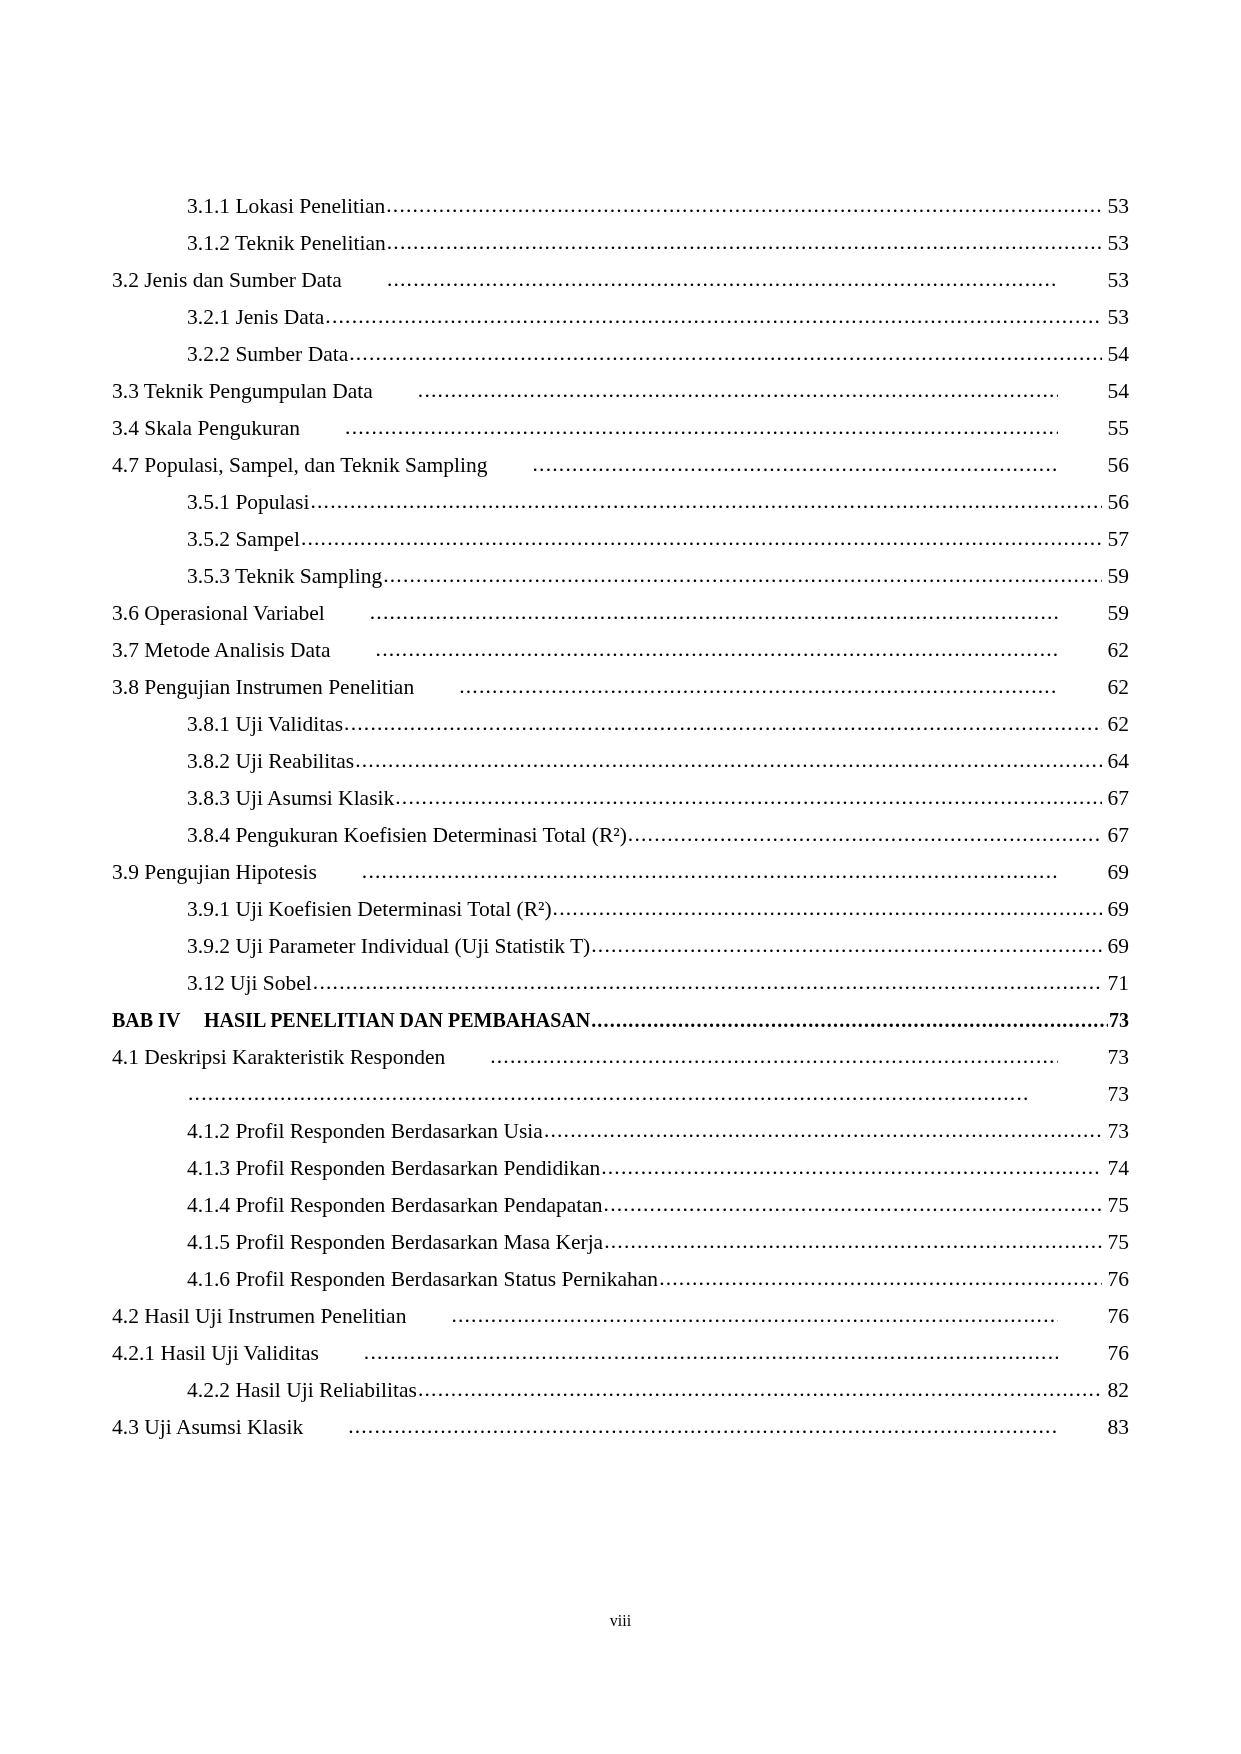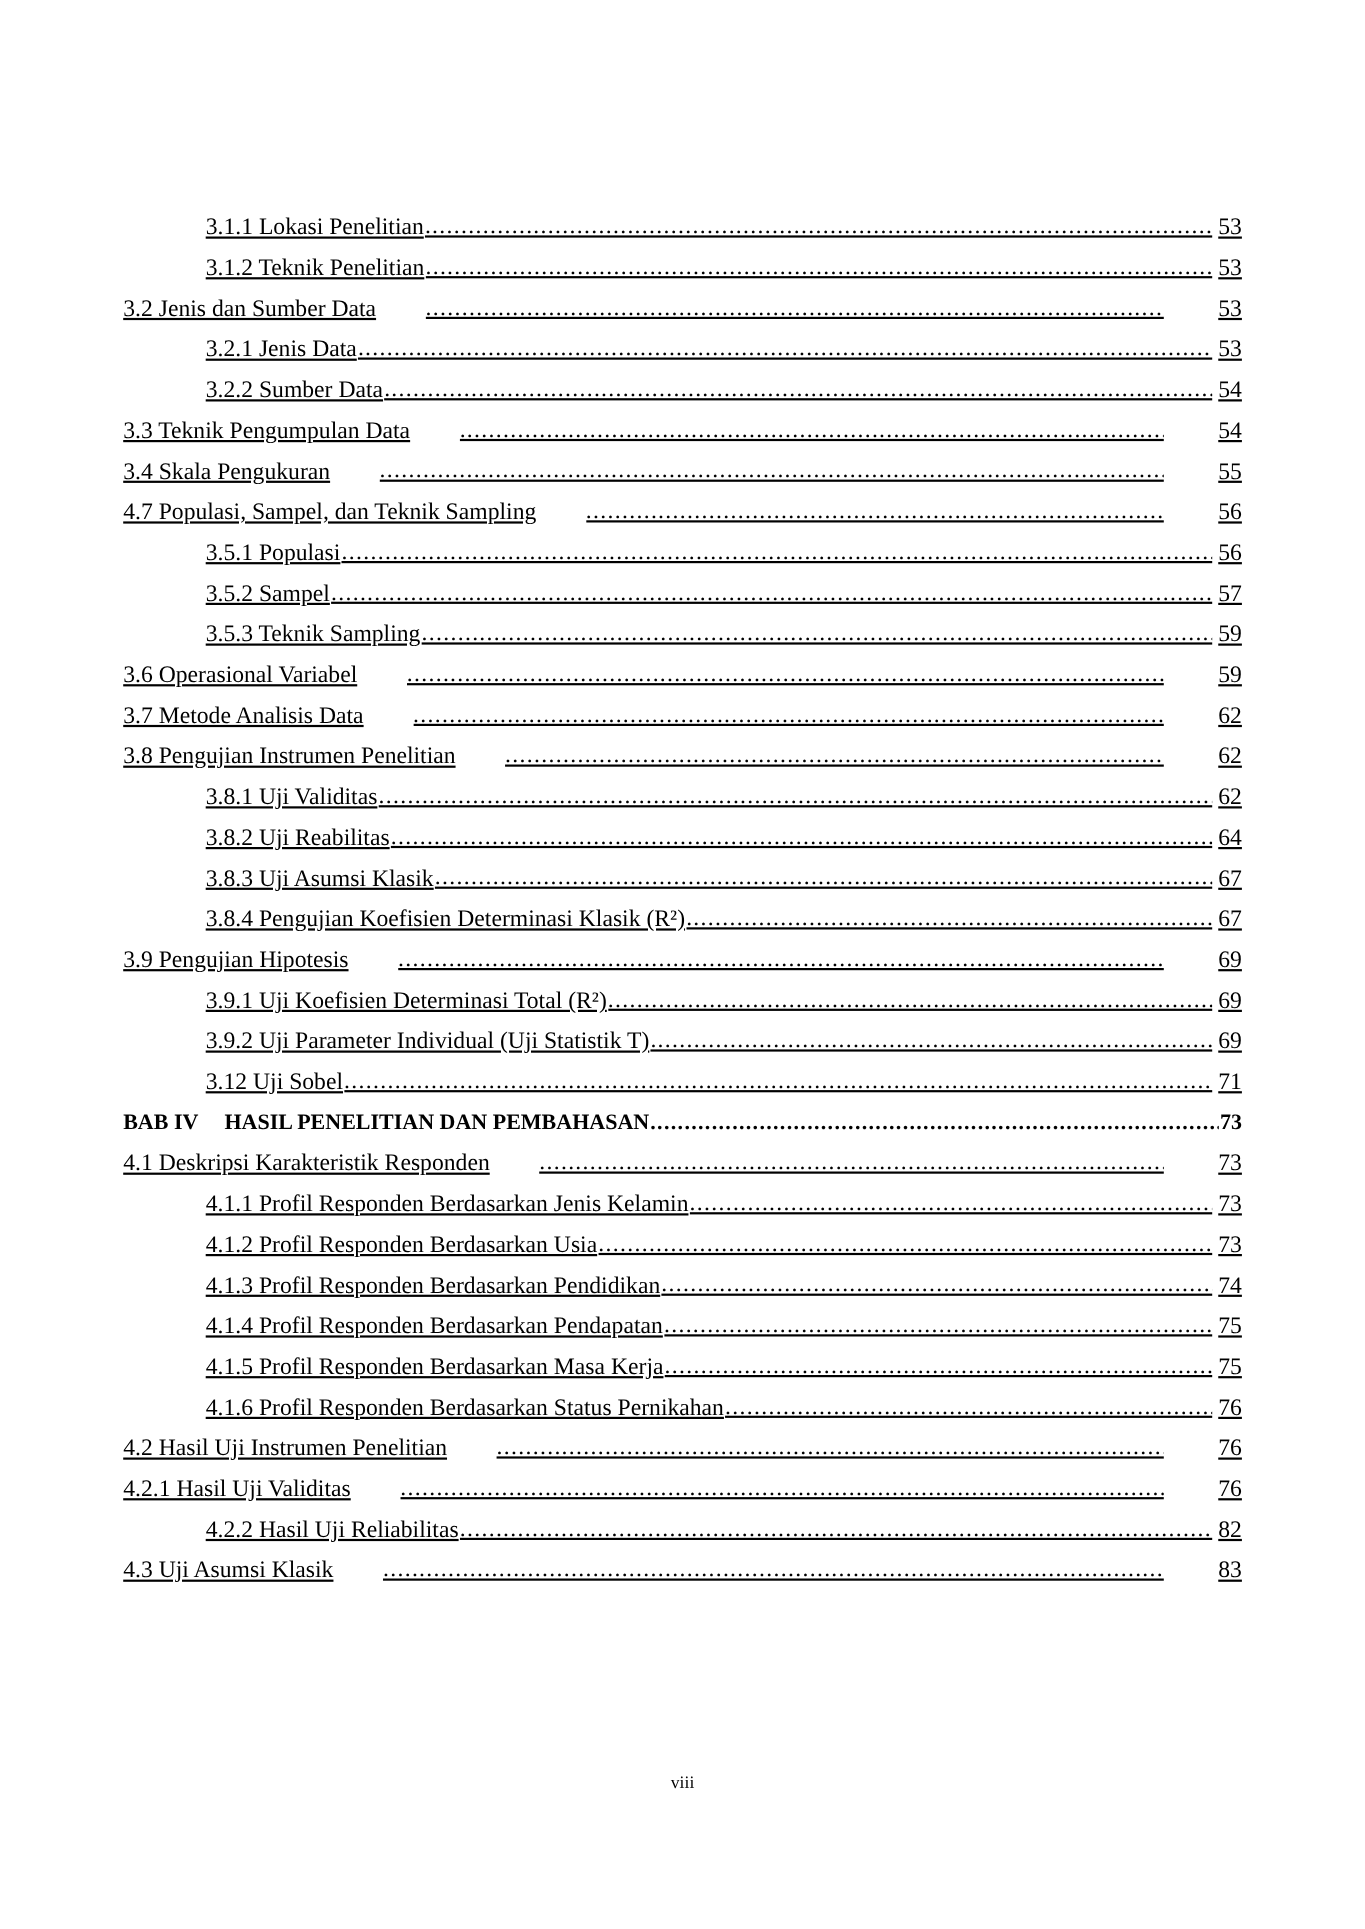--- a/index.html
+++ b/index.html
@@ -19,21 +19,20 @@
     top: 0; left: 0;
     width: 1241px;
     height: 1754px;
     box-sizing: border-box;
     padding: 196px 112px 0 112px;
   }
   .toc {
     margin: 0;
     padding: 0;
     list-style: none;
-    text-decoration: underline;
   }
   .toc-entry {
     display: flex;
     align-items: baseline;
     font-size: 21.5px;
     line-height: 1.0;
     height: 37px;
     white-space: nowrap;
   }
   .toc-entry .txt {
@@ -174,21 +173,21 @@
         <span class="txt">3.8.2 Uji Reabilitas </span>
         <span class="dots">................................................................................................................................</span>
         <span class="pg">64</span>
       </div>
       <div class="toc-entry lvl-1">
         <span class="txt">3.8.3 Uji Asumsi Klasik </span>
         <span class="dots">................................................................................................................................</span>
         <span class="pg">67</span>
       </div>
       <div class="toc-entry lvl-1">
-        <span class="txt">3.8.4 Pengujian Koefisien Determinasi Klasik (R²)</span>
+        <span class="txt">3.8.4 Pengukuran Koefisien Determinasi Total (R²)</span>
         <span class="dots">................................................................................................................................</span>
         <span class="pg">67</span>
       </div>
       <div class="toc-entry lvl-0">
         <span class="txt">3.9 Pengujian Hipotesis </span>
         <span class="dots">................................................................................................................................</span>
         <span class="pg">69</span>
       </div>
       <div class="toc-entry lvl-1">
         <span class="txt">3.9.1 Uji Koefisien Determinasi Total (R²)</span>
@@ -212,21 +211,20 @@
     <span class="dots">................................................................................................................................</span>
     <span class="pg">73</span>
   </div>
   <div class="toc" id="toc-bottom">
       <div class="toc-entry lvl-0">
         <span class="txt">4.1 Deskripsi Karakteristik Responden </span>
         <span class="dots">................................................................................................................................</span>
         <span class="pg">73</span>
       </div>
       <div class="toc-entry lvl-1">
-        <span class="txt">4.1.1 Profil Responden Berdasarkan Jenis Kelamin </span>
         <span class="dots">................................................................................................................................</span>
         <span class="pg">73</span>
       </div>
       <div class="toc-entry lvl-1">
         <span class="txt">4.1.2 Profil Responden Berdasarkan Usia</span>
         <span class="dots">................................................................................................................................</span>
         <span class="pg">73</span>
       </div>
       <div class="toc-entry lvl-1">
         <span class="txt">4.1.3 Profil Responden Berdasarkan Pendidikan</span>

